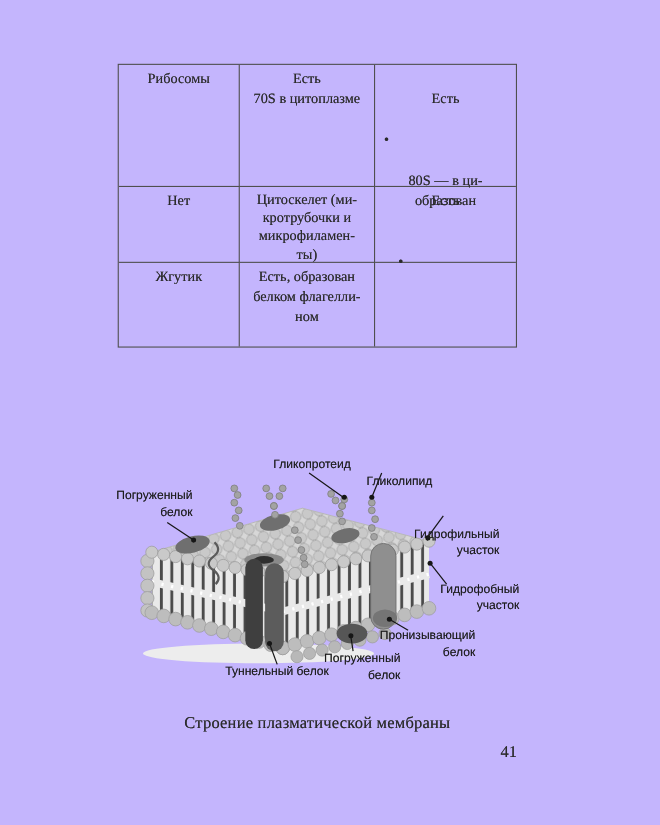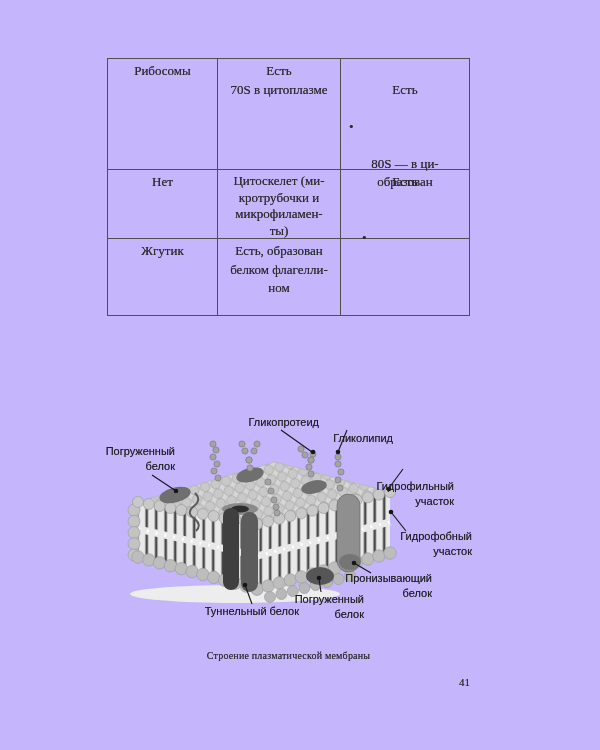--- a/index.html
+++ b/index.html
@@ -19,24 +19,24 @@
   .bi{position:relative;}
   .bu{position:absolute;top:0;font-size:13px;}
   .bu.b1{left:5px;} .bu.b2{left:18px;}
   .bit{display:block;text-align:center;white-space:pre-line;}
   
   .lbl{position:absolute;font-family:"Liberation Sans", sans-serif;font-size:11px;
        line-height:15px;color:#1c1c1c;text-align:right;white-space:pre-line;
        text-shadow:0 0 0.5px rgba(30,30,30,.6);}
   
   .caption{position:absolute;left:107px;top:650px;width:363px;text-align:center;
-           font-size:10px;font-weight:500;letter-spacing:.2px;
+           font-size:15px;font-weight:500;letter-spacing:.2px;
            text-shadow:0 0 0.6px rgba(45,45,45,.75);}
   .pagenum{position:absolute;left:380px;top:676px;width:90px;text-align:right;
-           font-size:11px;text-shadow:0 0 0.5px rgba(45,45,45,.7);}
+           font-size:15px;text-shadow:0 0 0.5px rgba(45,45,45,.7);}
   svg{position:absolute;left:85px;top:400px;}
 </style>
 </head>
 <body>
 
 <div class="page">
 
   <div class="tbl">
 
     <div class="cell">Рибосомы</div>

